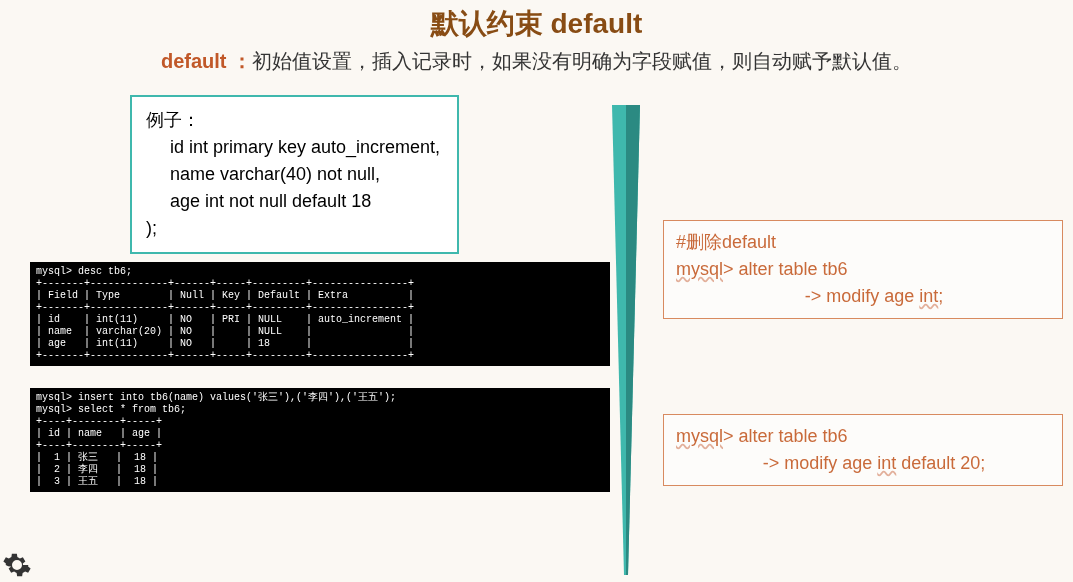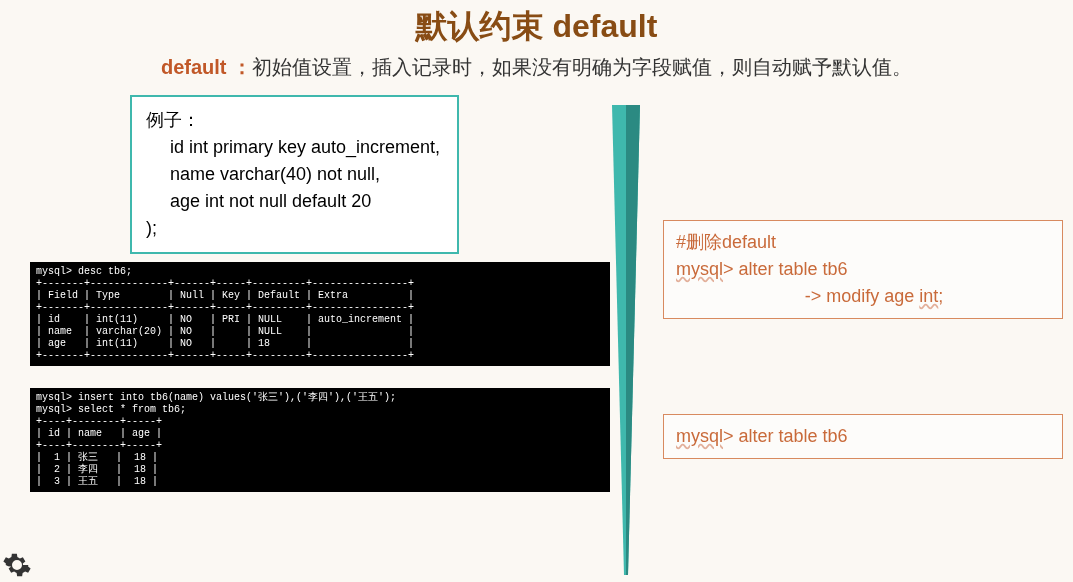--- a/index.html
+++ b/index.html
@@ -6,21 +6,21 @@
     body {
       background: #fbf8f3;
       font-family: "Microsoft YaHei", sans-serif;
       width: 1073px;
       height: 582px;
       overflow: hidden;
       position: relative;
     }
     .title {
       text-align: center;
-      font-size: 32px;
+      font-size: 28px;
       font-weight: bold;
       color: #884c14;
       margin-top: 5px;
     }
     .subtitle {
       text-align: center;
       font-size: 20px;
       margin-top: 5px;
       color: #333;
     }
@@ -89,21 +89,21 @@
 <div class="title">默认约束  default</div>
 <div class="subtitle">
   <span class="kw">default ：</span><span>初始值设置，插入记录时，如果没有明确为字段赋值，则自动赋予默认值。</span>
 </div>
 
 <div class="left-col">
   <div class="example-box">
     <div>例子：</div>
     <div class="indent">id int primary key auto_increment,</div>
     <div class="indent">name varchar(40) not null,</div>
-    <div class="indent">age int not null default 20</div>
+    <div class="indent">age int not null default 18</div>
     <div>);</div>
   </div>
   <div class="terminal">mysql&gt; desc tb6;
 +-------+-------------+------+-----+---------+----------------+
 | Field | Type        | Null | Key | Default | Extra          |
 +-------+-------------+------+-----+---------+----------------+
 | id    | int(11)     | NO   | PRI | NULL    | auto_increment |
 | name  | varchar(20) | NO   |     | NULL    |                |
 | age   | int(11)     | NO   |     | 18      |                |
 +-------+-------------+------+-----+---------+----------------+</div>
@@ -123,18 +123,19 @@
 </svg>
 
 <div class="right-col">
   <div class="note-box">
     <div>#删除default</div>
     <div><span class="ul">mysql</span><span>&gt; alter table tb6</span></div>
     <div class="indent"><span>-&gt; modify age </span><span class="ul">int</span><span>;</span></div>
   </div>
   <div class="note-box">
     <div><span class="ul">mysql</span><span>&gt; alter table tb6</span></div>
+    <div class="indent"><span>-&gt; modify age </span><span class="ul">int</span><span> default 20;</span></div>
   </div>
 </div>
 
 <svg class="gear" viewBox="0 0 24 24">
   <path fill="#333" d="M12 8a4 4 0 100 8 4 4 0 000-8zm9 4a7 7 0 01-.1 1.2l2 1.6-2 3.4-2.4-1a7 7 0 01-2 1.2l-.4 2.6h-4l-.4-2.6a7 7 0 01-2-1.2l-2.4 1-2-3.4 2-1.6A7 7 0 013 12a7 7 0 01.1-1.2l-2-1.6 2-3.4 2.4 1a7 7 0 012-1.2L7.9 3h4l.4 2.6a7 7 0 012 1.2l2.4-1 2 3.4-2 1.6c.07.4.1.8.1 1.2z"></path>
 </svg>
 
 </body></html>

